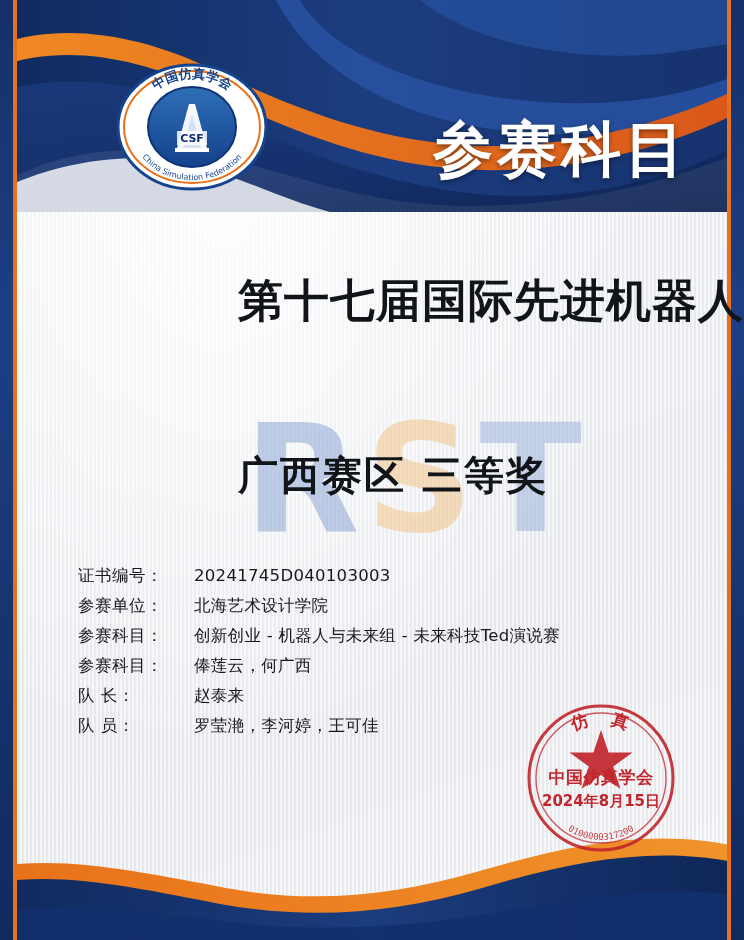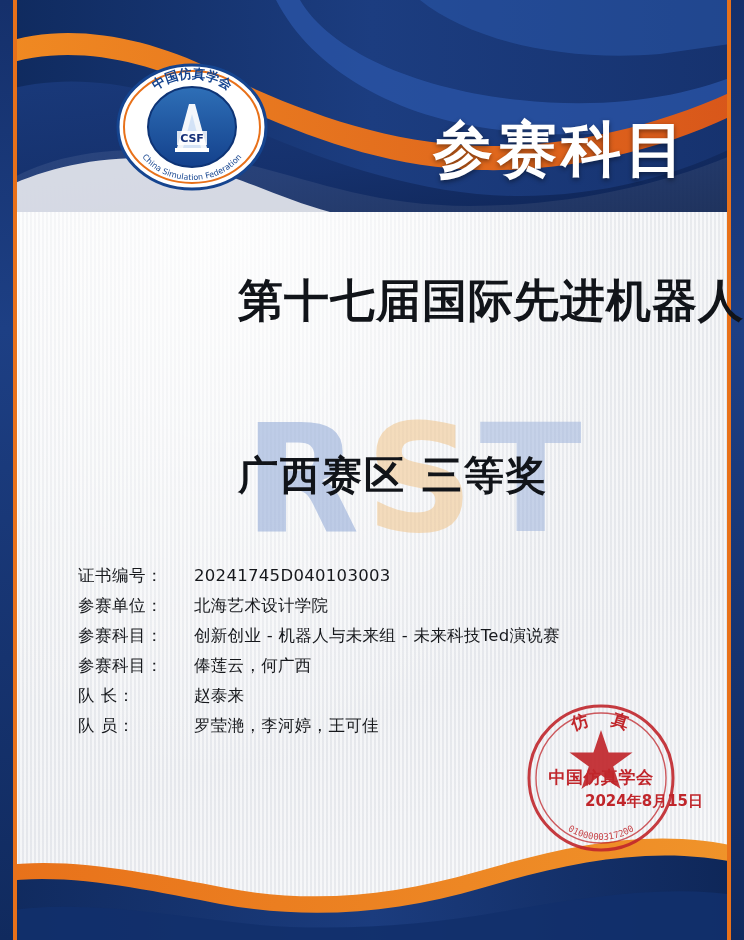--- a/index.html
+++ b/index.html
@@ -183,21 +183,20 @@
   }
   .seal-org {
     top: 66px;
     font-size: 17px;
     letter-spacing: 0.5px;
   }
   .seal-date {
     top: 92px;
     font-size: 15px;
     letter-spacing: 0px;
-    padding-left: 43px;
   }
 </style>
 </head>
 <body>
 
 <div class="cert">
 
   <div class="paper"></div>
   <div class="paper-sheen"></div>
 

